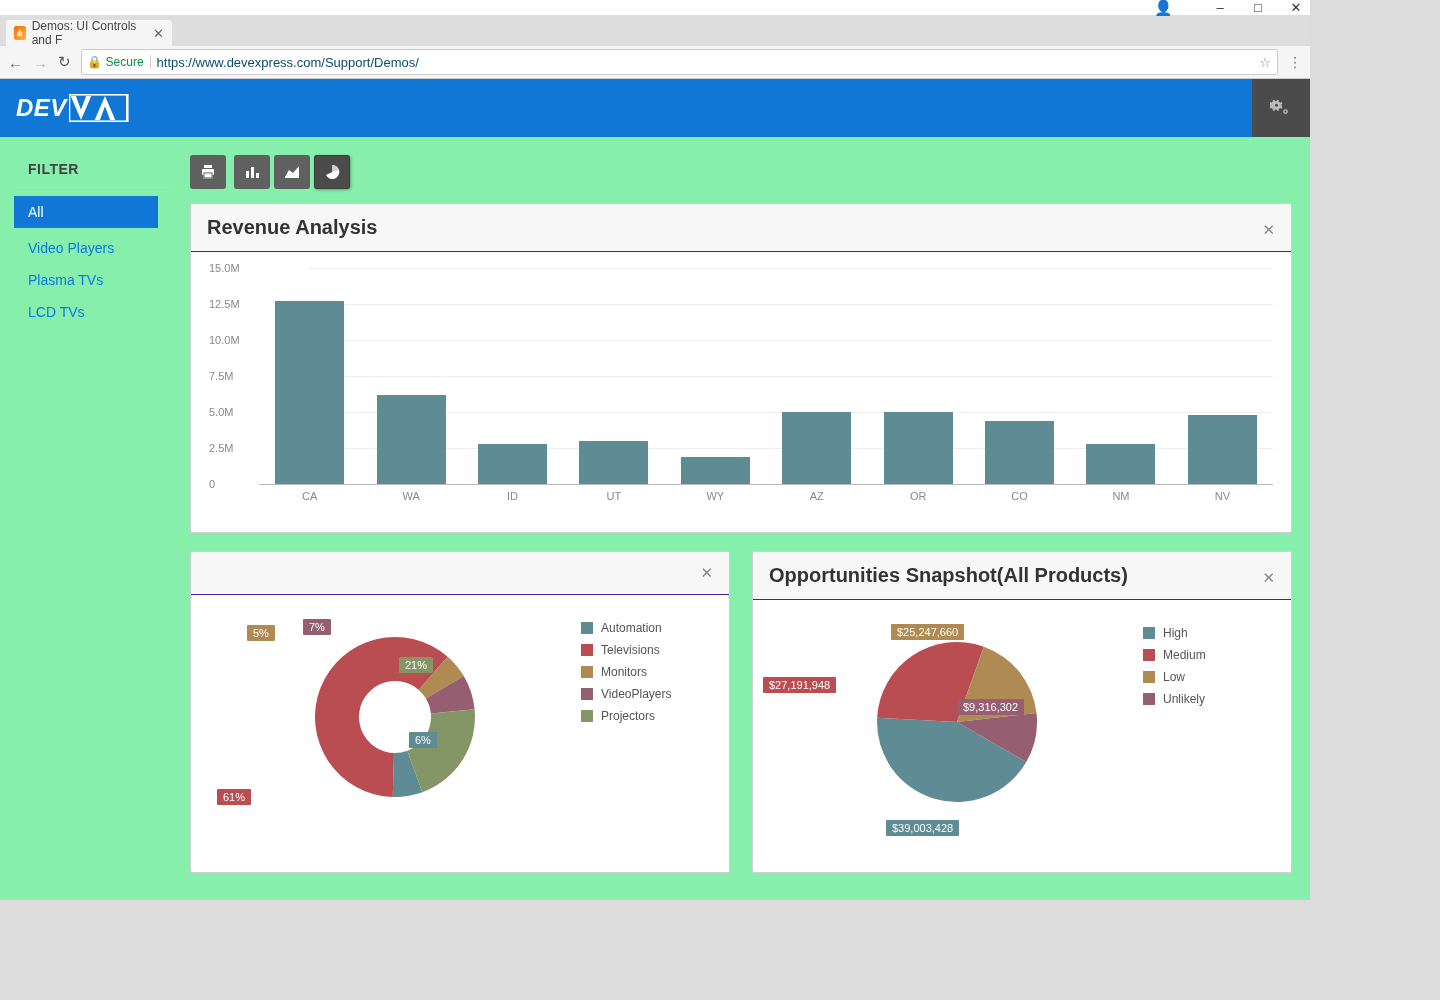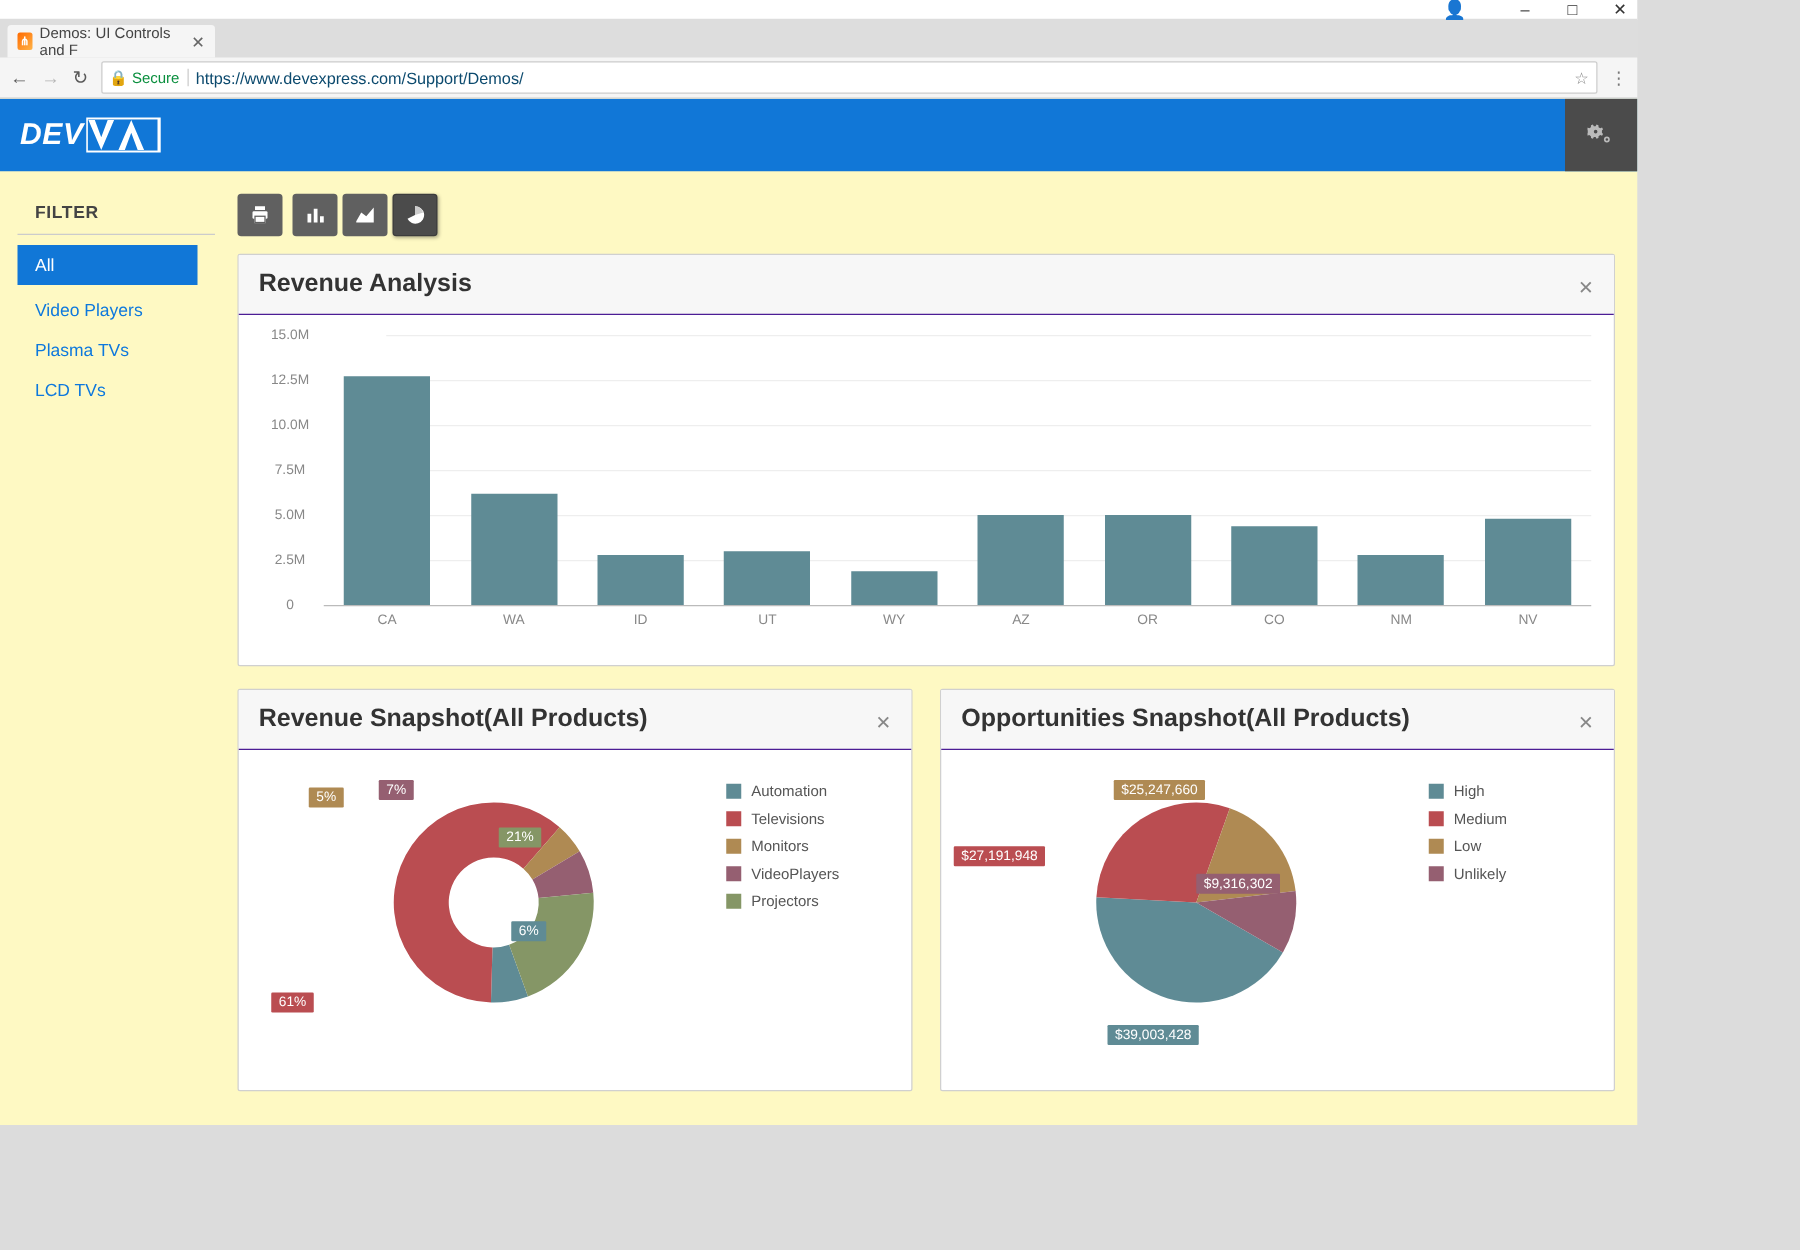--- a/index.html
+++ b/index.html
@@ -15,21 +15,21 @@
   .addrbar { height: 33px; background: #f5f5f5; display: flex; align-items: center; padding: 0 8px; gap: 10px; border-bottom: 1px solid #ccc; }
   .addrbar .nav-icn { color: #5a5a5a; font-size: 15px; }
   .addrbar .nav-icn.dis { color: #b5b5b5; }
   .omnibox { flex: 1; height: 26px; border: 1px solid #ccc; border-radius: 2px; background: #fff; display: flex; align-items: center; padding: 0 6px; gap: 4px; font-size: 13px;}
   .omnibox .sec { color: #0a8f3e; font-size: 12px; display: flex; align-items: center; gap: 3px; border-right: 1px solid #ccc; padding-right: 6px; margin-right: 2px;}
   .omnibox .url { color: #0c4a6e; }
   .omnibox .star { margin-left: auto; color: #888; }
   .addrbar .menu { color: #777; font-size: 14px; }
   
   
-  .app { background: #fef9c3; height: calc(900px - 16px - 30px - 33px); overflow: hidden; }
+  .app { background: #86efac; height: calc(900px - 16px - 30px - 33px); overflow: hidden; }
   .topnav { height: 58px; background: #1177d7; display: flex; align-items: stretch; padding-left: 16px; }
   .brand { display: flex; align-items: center; gap: 2px; }
   .brand .dev { color: #fff; font-weight: 700; font-size: 24px; letter-spacing: 0.5px; font-style: italic;}
   .brand .av { display: flex; align-items: center; }
   .brand .av svg { height: 28px; }
   .navspace { flex: 1; }
   .nav-item { display: flex; align-items: center; padding: 0 16px; color: #cce3f7; font-size: 14px; cursor: pointer; }
   .nav-item.active { background: #0e63b8; color: #fff; }
   .nav-gear { width: 58px; background: #4b4b4b; display: flex; align-items: center; justify-content: center; color: #bbb; font-size: 18px;}
   
@@ -52,21 +52,21 @@
   .panel-hd .x { margin-left: auto; color: #888; font-size: 15px; cursor: pointer; }
   .panel-bd { padding: 16px 18px; }
   
   .row2 { display: flex; gap: 22px; }
   .row2 .panel { flex: 1; }
   
   
   .barchart { position: relative; height: 248px; padding-left: 50px; }
   .bc-grid { position: absolute; left: 50px; right: 0; top: 0; height: 216px; }
   .bc-grid .gl { position: absolute; left: 0; right: 0; border-top: 1px solid #eee; }
-  .bc-ylab { position: absolute; left: 0; width: 46px; text-align: center; font-size: 11px; color: #888; transform: translateY(-50%); }
+  .bc-ylab { position: absolute; left: 0; width: 46px; text-align: left; font-size: 11px; color: #888; transform: translateY(-50%); }
   .bc-axis { position: absolute; left: 50px; right: 0; top: 216px; border-top: 1px solid #bbb; }
   .bc-bars { position: absolute; left: 50px; right: 0; top: 0; height: 216px; display: flex; }
   .bc-col { flex: 1; position: relative; }
   .bc-col .bar { position: absolute; bottom: 0; left: 16%; right: 16%; background: #5f8b95; }
   .bc-col .xl { position: absolute; top: 100%; left: 0; right: 0; text-align: center; padding-top: 6px; font-size: 11px; color: #888; }
   
   
   .piewrap { display: flex; align-items: flex-start; padding-top: 6px; height: 240px; }
   .pieside { flex: 1; position: relative; }
   .legend { width: 130px; padding-top: 4px; }
@@ -252,21 +252,20 @@
                 </div>
               </div>
             </div>
         </div>
       </div>
 
       <div class="row2">
 
         <div class="panel">
           <div class="panel-hd">
-            <h3>Revenue Snapshot(All Products)</h3>
             <span class="x">✕</span>
           </div>
           <div class="panel-bd">
             <div class="piewrap">
               <div class="pieside" id="donut-host">
                   <svg class="pie" width="200" height="200" viewBox="0 0 200 200">
                     <path d="M127.3616114660535 175.17540966287265 A80 80 0 0 1 97.7662689021145 179.96880920322835 L98.99482100595154 135.98596414145277 A36 36 0 0 0 112.31272515972408 133.8289343482927 Z" fill="#5f8b95"></path>
                     <path d="M97.7662689021145 179.96880920322835 A80 80 0 1 1 152.6951568094944 39.80680728834202 L123.71282056427248 72.91306327975391 A36 36 0 1 0 98.99482100595154 135.98596414145277 Z" fill="#ba4d51"></path>
                     <path d="M152.6951568094944 39.80680728834202 A80 80 0 0 1 168.71679175445314 59.036570810354235 L130.92255628950392 81.56645686465941 A36 36 0 0 0 123.71282056427248 72.91306327975391 Z" fill="#af8a53"></path>
                     <path d="M168.71679175445314 59.036570810354235 A80 80 0 0 1 179.61819199854648 92.19336801926794 L135.82818639934592 96.48701560867057 A36 36 0 0 0 130.92255628950392 81.56645686465941 Z" fill="#955f71"></path>

